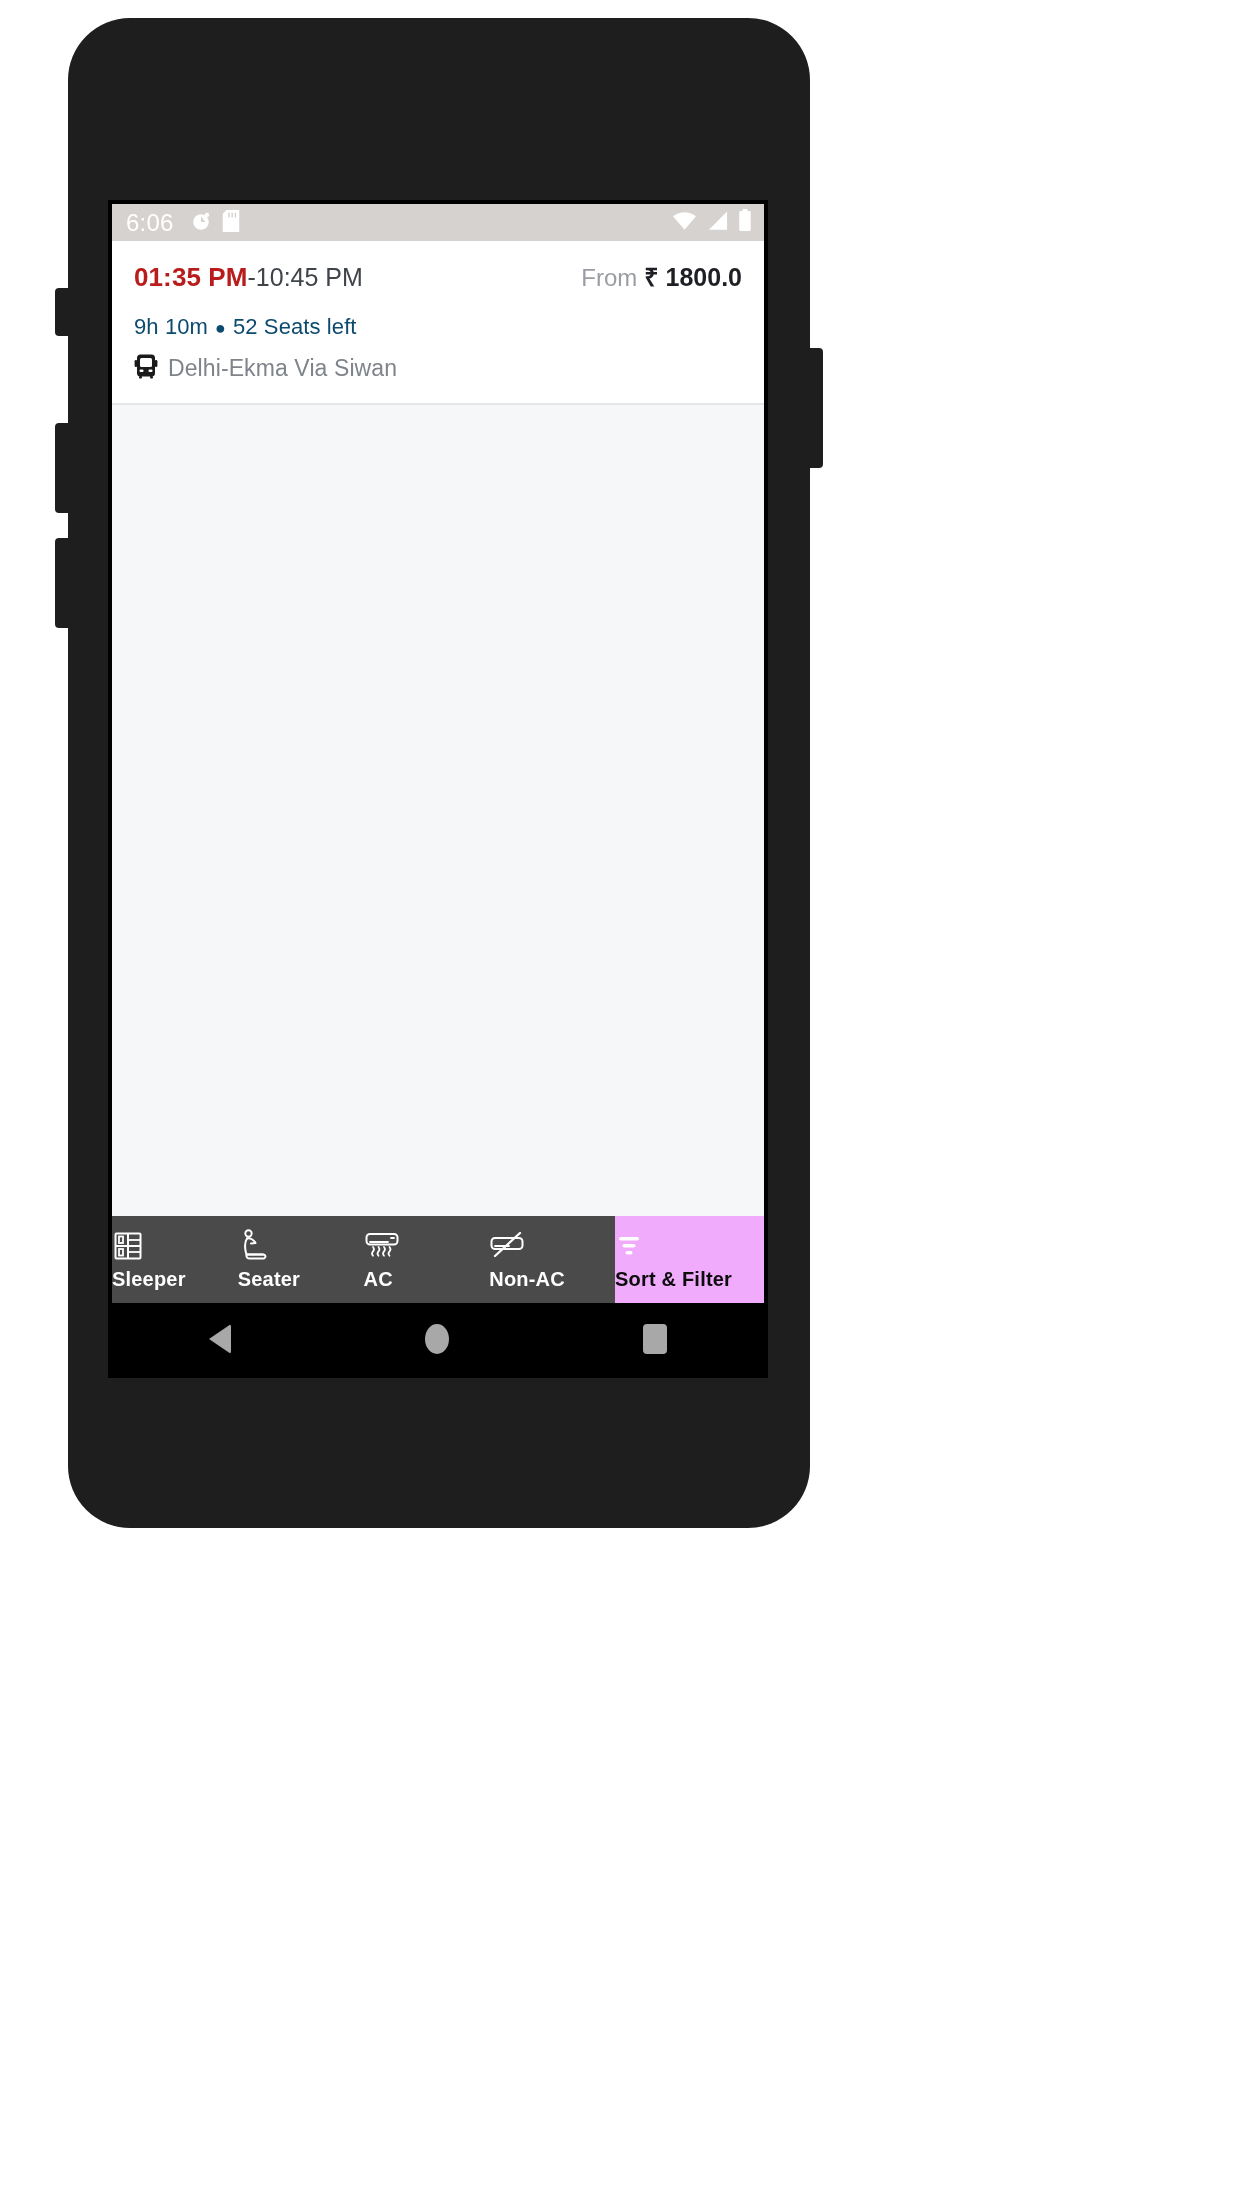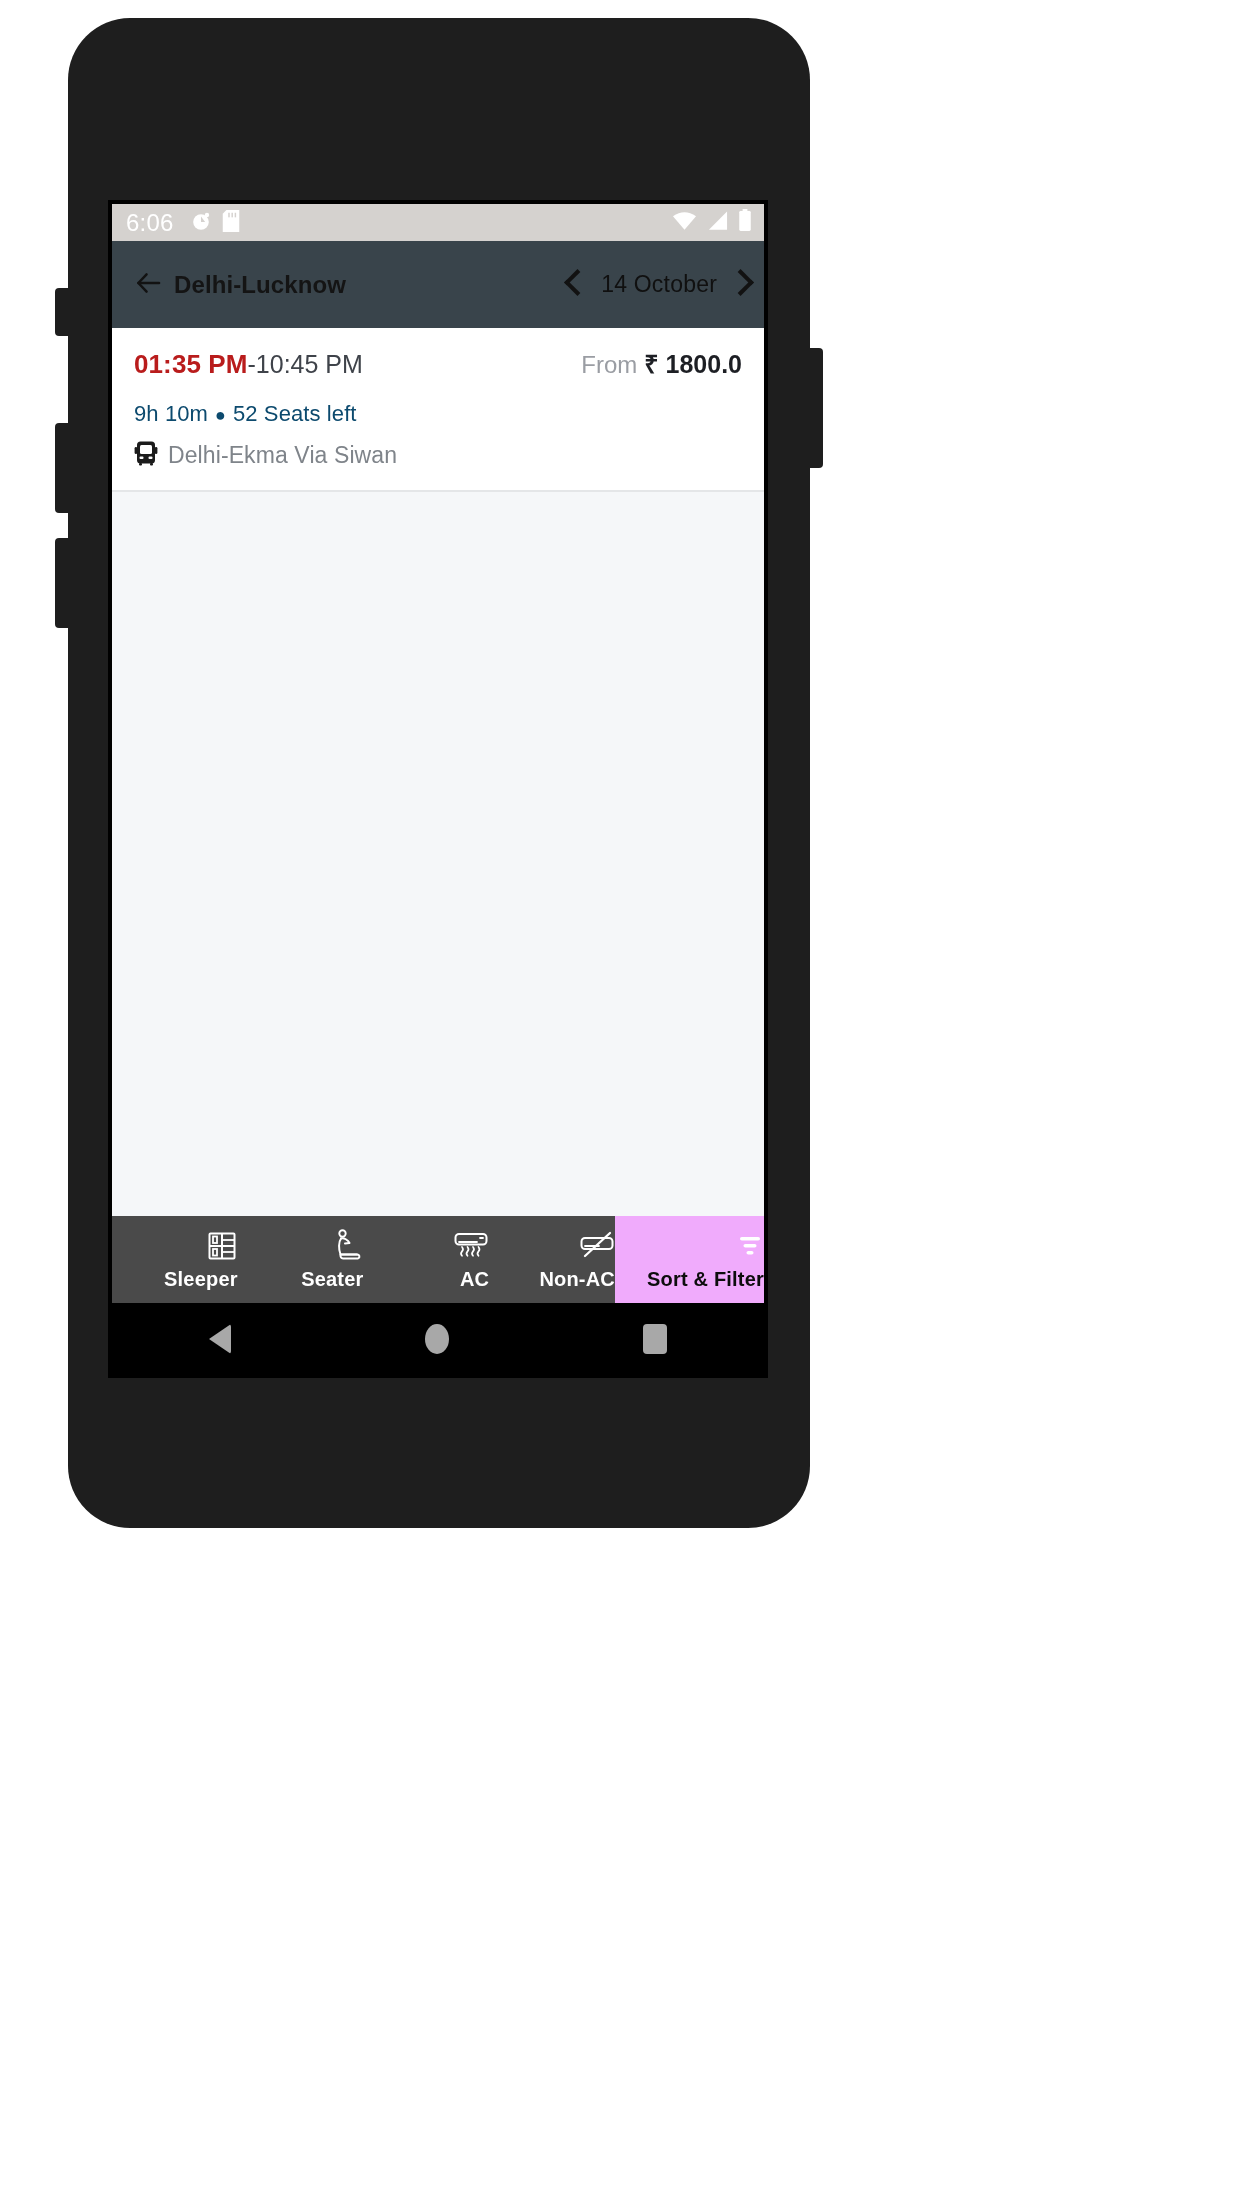--- a/index.html
+++ b/index.html
@@ -212,21 +212,21 @@
     width: 652px;
     height: 87px;
     background: #4a4a4a;
     display: flex;
     align-items: stretch;
   }
   .filter-item {
     flex: 1;
     display: flex;
     flex-direction: column;
-    align-items: flex-end;
+    align-items: flex-start;
     justify-content: center;
     gap: 4px;
     cursor: pointer;
   }
   .filter-item .f-label {
     font-size: 20px;
     font-weight: bold;
     color: #ffffff;
     letter-spacing: 0.2px;
   }
@@ -318,40 +318,20 @@
           </span>
           <span>
             <svg width="14" height="23" viewBox="0 0 14 24">
               <rect x="4.5" y="0" width="5" height="2.5" fill="#ffffff"></rect>
               <rect x="1" y="2" width="12" height="21" rx="1.5" fill="#ffffff"></rect>
             </svg>
           </span>
         </span>
       </div>
 
-      <div id="app-bar">
-        <div id="app-bar-left">
-          <span>
-            <svg width="25" height="22" viewBox="0 0 26 22">
-              <path d="M11 2 L2.5 11 L11 20" stroke="#121212" stroke-width="2.6" fill="none" stroke-linecap="round" stroke-linejoin="round"></path>
-              <line x1="2.5" y1="11" x2="24" y2="11" stroke="#121212" stroke-width="2.6" stroke-linecap="round"></line>
-            </svg>
-          </span>
-          <span id="app-title">Delhi-Lucknow</span>
-        </div>
-        <div id="app-bar-right">
-          <span>
-            <span class="chev left"></span>
-          </span>
-          <span id="date-label">14 October</span>
-          <span>
-            <span class="chev right"></span>
-          </span>
-        </div>
-      </div>
 
       <div id="result-list">
         <div class="bus-card">
           <div class="card-row-1">
             <span class="times">
               <span class="time-dep">01:35 PM</span><span class="time-sep">-</span><span class="time-arr">10:45 PM</span>
             </span>
             <span class="fare">
               <span class="fare-from">From</span><span class="fare-amount">₹ 1800.0</span>
             </span>

